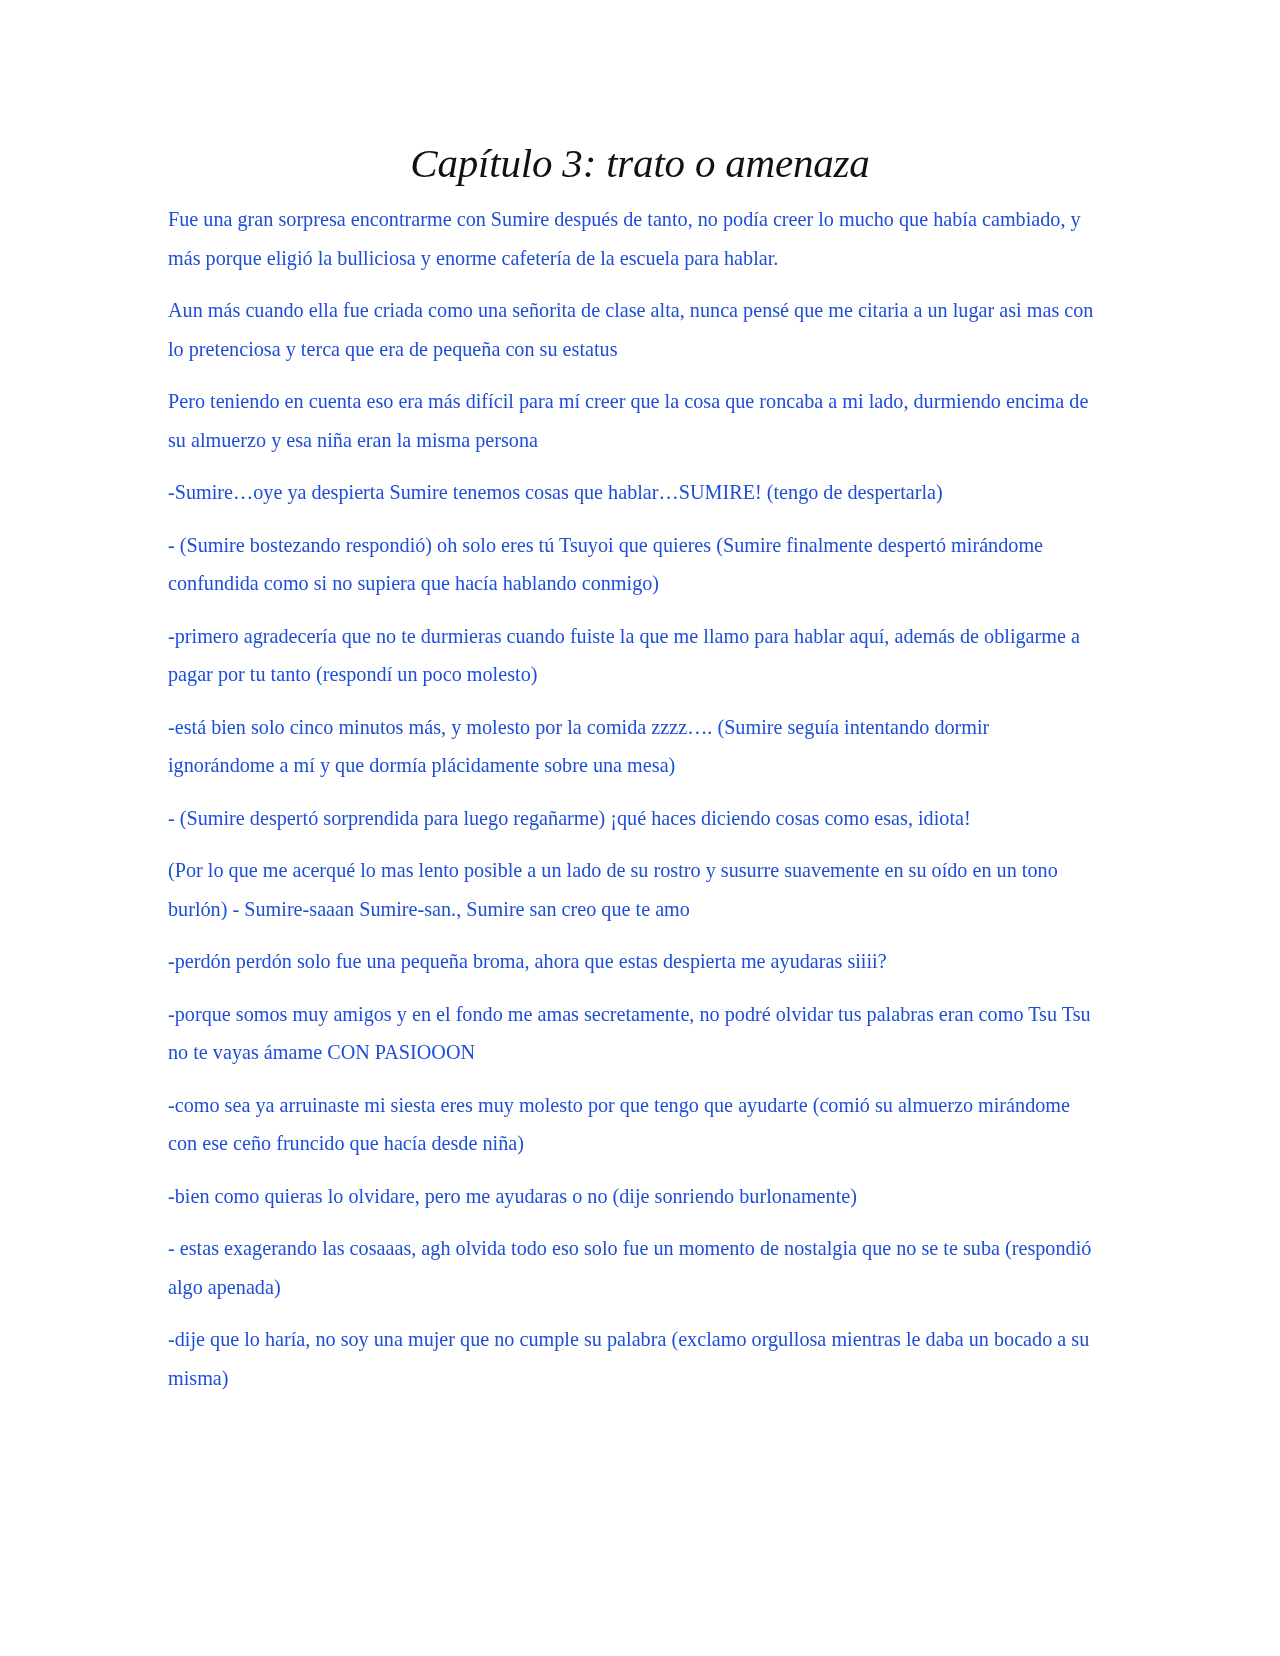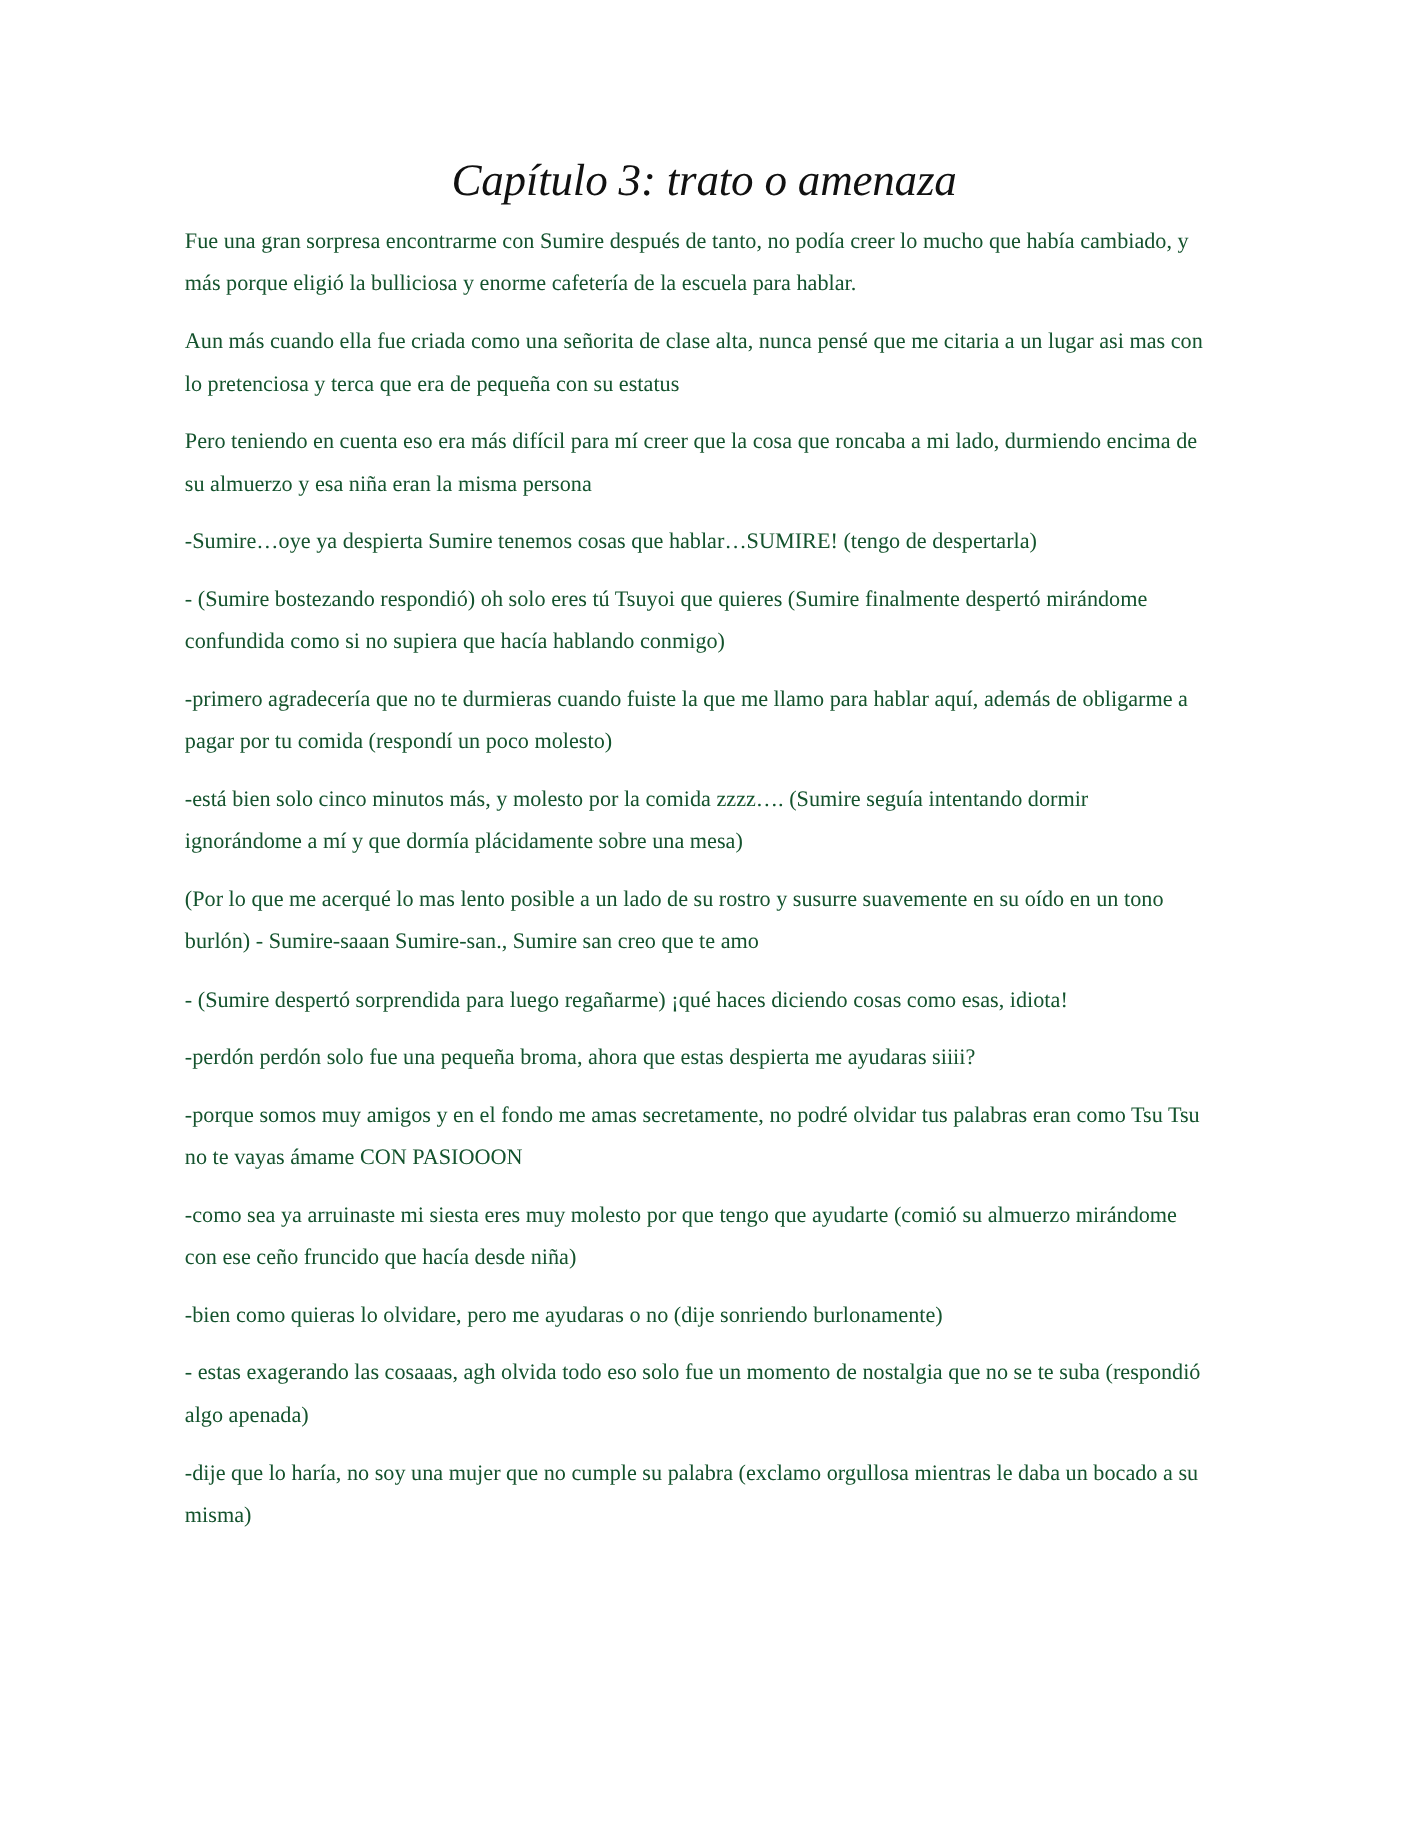--- a/index.html
+++ b/index.html
@@ -12,38 +12,38 @@
     .title {
       position: absolute; left: 0; top: 138px; width: 1280px;
       text-align: center; font-style: italic; font-size: 41px; line-height: 50px;
       color: #111111; letter-spacing: -0.2px;
     }
     .body-text {
       position: absolute; left: 168px; top: 200px; width: 930px;
     }
     .para {
       margin: 0 0 14px 0;
-      font-size: 20.2px; line-height: 38.5px; color: #14532d;
+      font-size: 20.2px; line-height: 38.5px; color: #1d4ed8;
     }
   </style>
 </head>
 <body>
 
 <div class="page">
   <h1 class="title" style="margin:0;font-weight:normal;">Capítulo 3: trato o amenaza</h1>
   <div class="body-text">
     <p class="para">Fue una gran sorpresa encontrarme con Sumire después de tanto, no podía creer lo mucho que había cambiado, y más porque eligió la bulliciosa y enorme cafetería de la escuela para hablar.</p>
     <p class="para">Aun más cuando ella fue criada como una señorita de clase alta, nunca pensé que me citaria a un lugar asi mas con lo pretenciosa y terca que era de pequeña con su estatus</p>
     <p class="para">Pero teniendo en cuenta eso era más difícil para mí creer que la cosa que roncaba a mi lado, durmiendo encima de su almuerzo y esa niña eran la misma persona</p>
     <p class="para">-Sumire…oye ya despierta Sumire tenemos cosas que hablar…SUMIRE! (tengo de despertarla)</p>
     <p class="para">- (Sumire bostezando respondió) oh solo eres tú Tsuyoi que quieres (Sumire finalmente despertó mirándome confundida como si no supiera que hacía hablando conmigo)</p>
-    <p class="para">-primero agradecería que no te durmieras cuando fuiste la que me llamo para hablar aquí, además de obligarme a pagar por tu comida (respondí un poco molesto)</p>
+    <p class="para">-primero agradecería que no te durmieras cuando fuiste la que me llamo para hablar aquí, además de obligarme a pagar por tu tanto (respondí un poco molesto)</p>
     <p class="para">-está bien solo cinco minutos más, y molesto por la comida zzzz…. (Sumire seguía intentando dormir ignorándome a mí y que dormía plácidamente sobre una mesa)</p>
+    <p class="para">- (Sumire despertó sorprendida para luego regañarme) ¡qué haces diciendo cosas como esas, idiota!</p>
     <p class="para">(Por lo que me acerqué lo mas lento posible a un lado de su rostro y susurre suavemente en su oído en un tono burlón) - Sumire-saaan Sumire-san., Sumire san creo que te amo</p>
-    <p class="para">- (Sumire despertó sorprendida para luego regañarme) ¡qué haces diciendo cosas como esas, idiota!</p>
     <p class="para">-perdón perdón solo fue una pequeña broma, ahora que estas despierta me ayudaras siiii?</p>
     <p class="para">-porque somos muy amigos y en el fondo me amas secretamente, no podré olvidar tus palabras eran como Tsu Tsu no te vayas ámame CON PASIOOON</p>
     <p class="para">-como sea ya arruinaste mi siesta eres muy molesto por que tengo que ayudarte (comió su almuerzo mirándome con ese ceño fruncido que hacía desde niña)</p>
     <p class="para">-bien como quieras lo olvidare, pero me ayudaras o no (dije sonriendo burlonamente)</p>
     <p class="para">- estas exagerando las cosaaas, agh olvida todo eso solo fue un momento de nostalgia que no se te suba (respondió algo apenada)</p>
     <p class="para">-dije que lo haría, no soy una mujer que no cumple su palabra (exclamo orgullosa mientras le daba un bocado a su misma)</p>
   </div>
 </div>
 
 </body></html>

